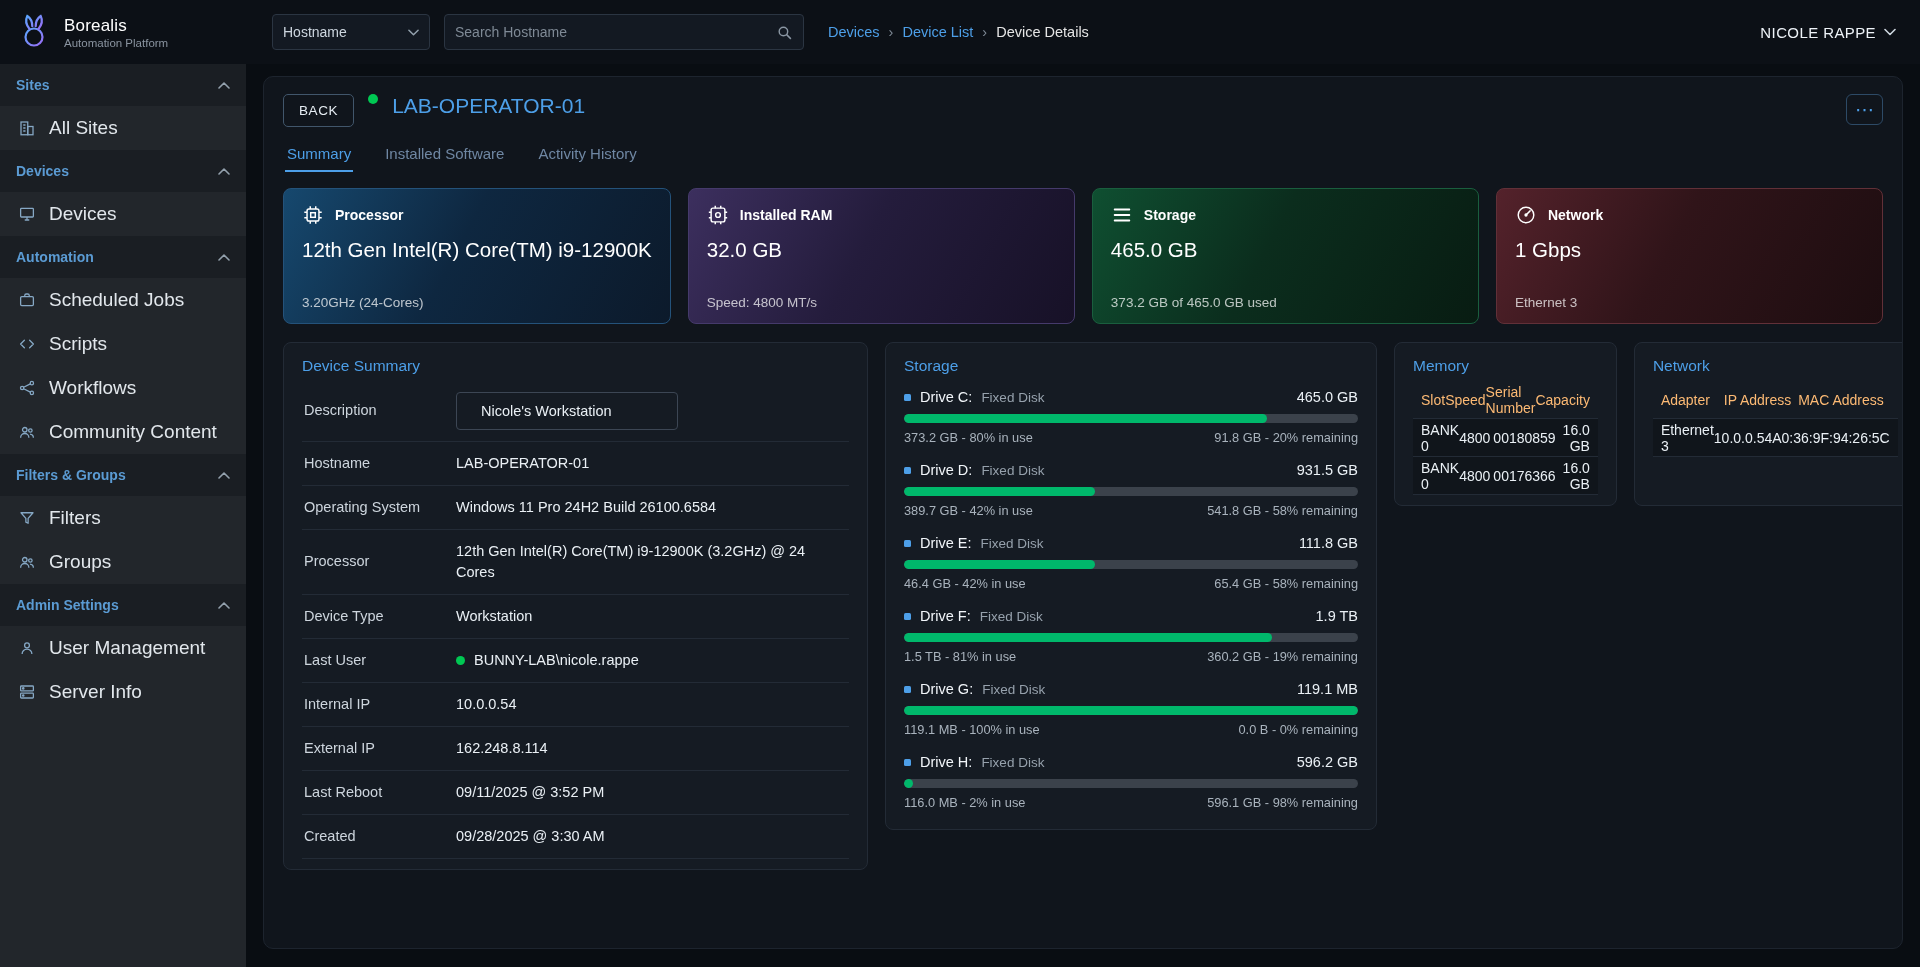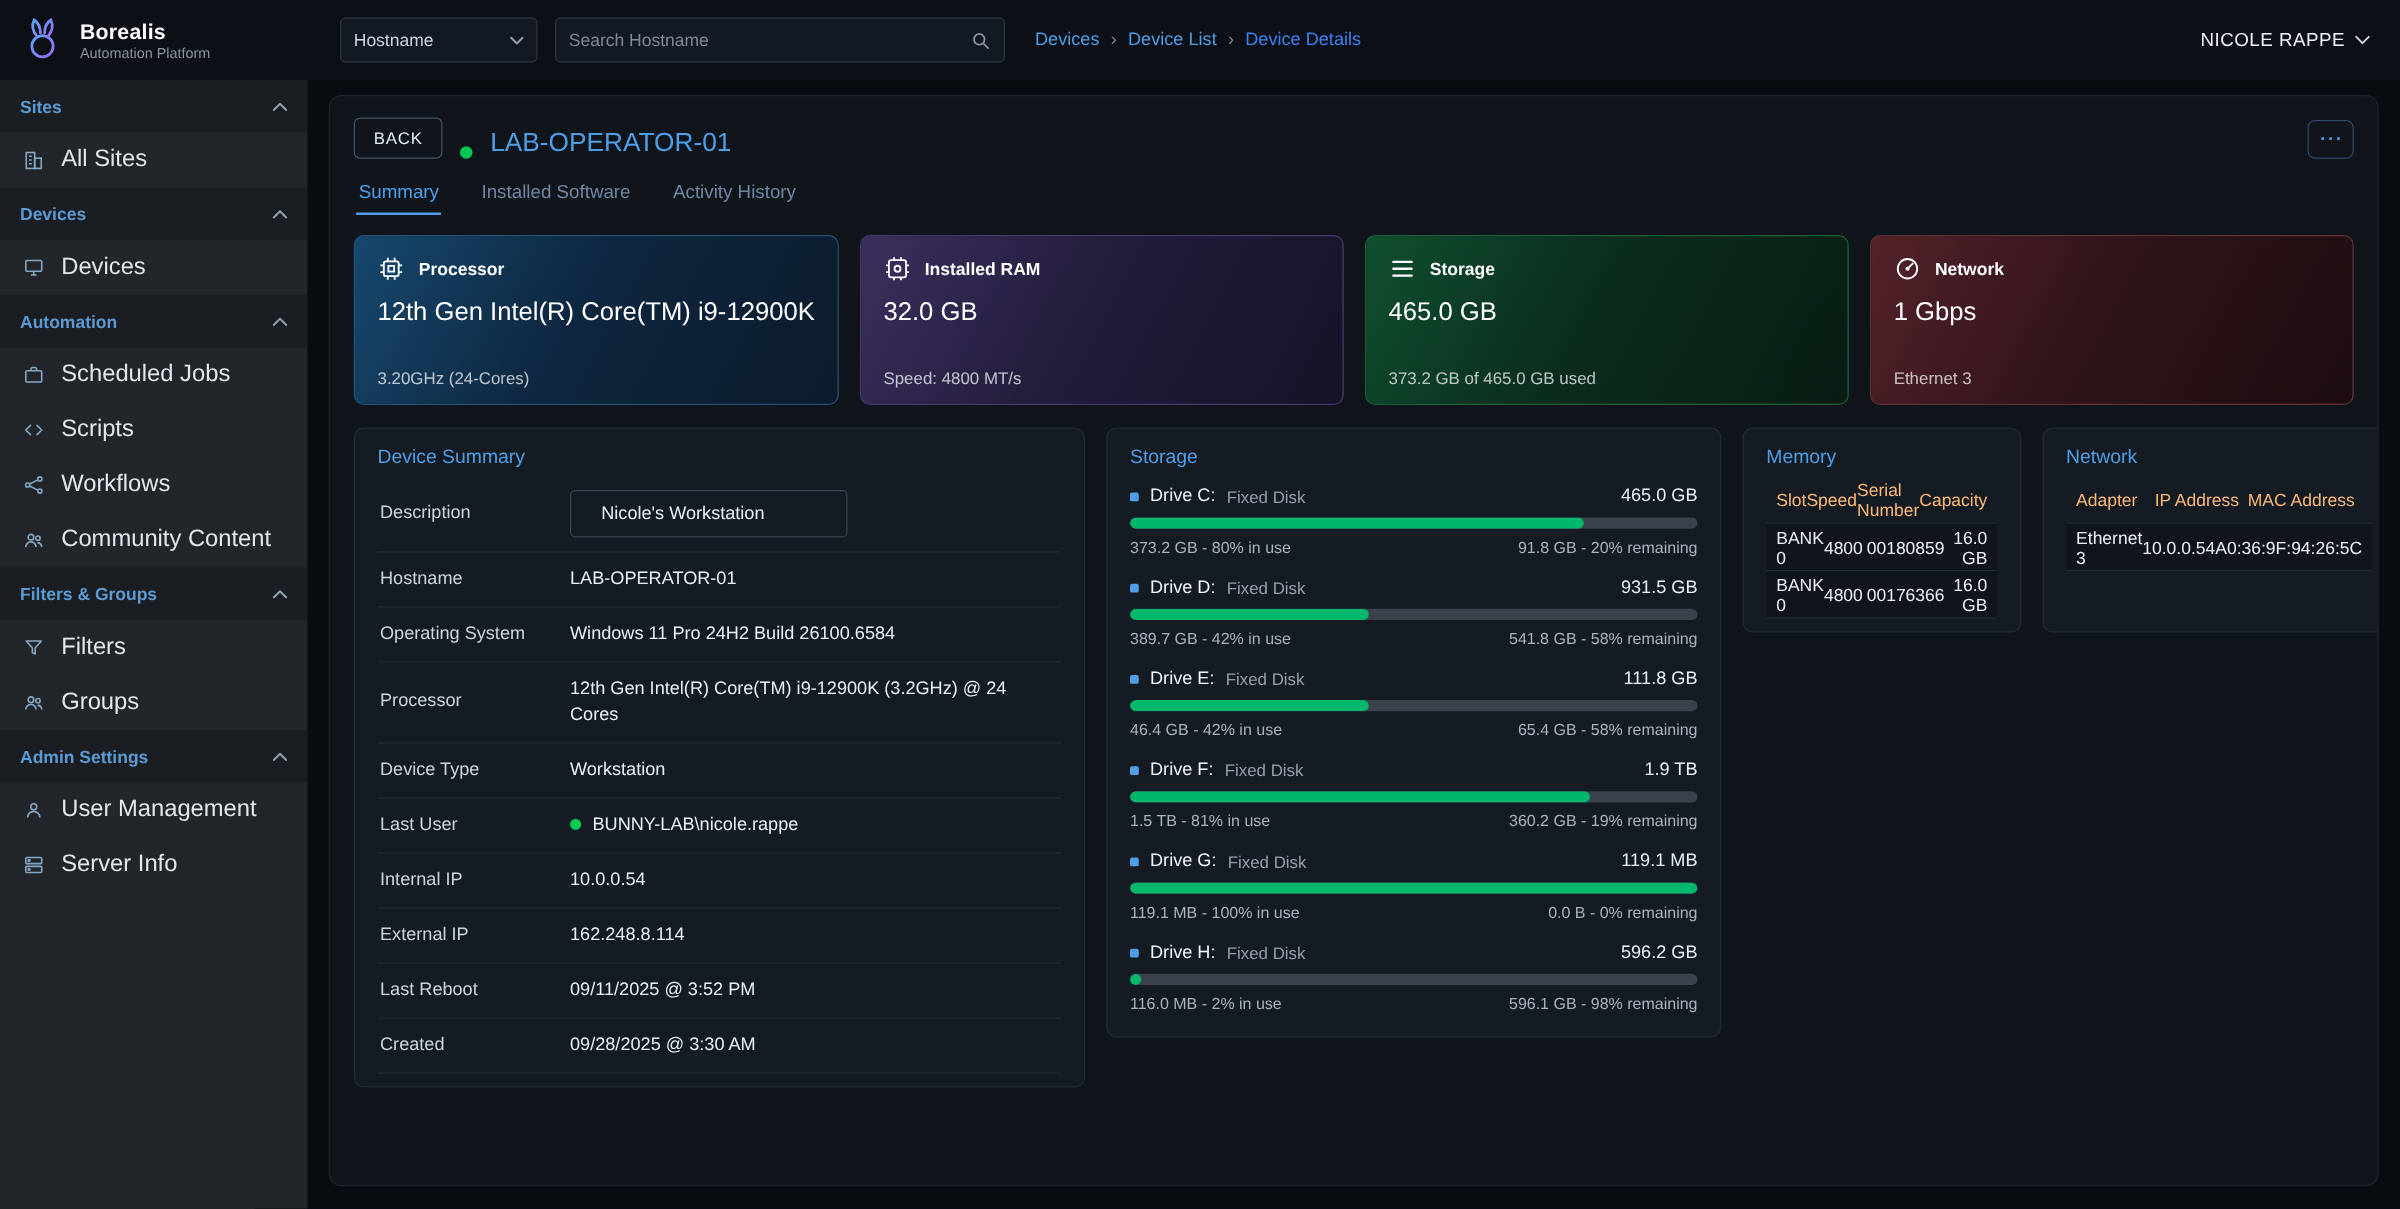--- a/index.html
+++ b/index.html
@@ -3,46 +3,46 @@
 <meta charset="utf-8">
 <style>
   *{box-sizing:border-box;margin:0;padding:0}
   html,body{width:1920px;height:967px;overflow:hidden;background:#090d12;
     font-family:"Liberation Sans",sans-serif;color:#e6edf3}
   svg{display:block}
 
   
   .topbar{height:64px;display:flex;align-items:center;background:#0c1016;padding:0 24px 0 14px;gap:14px}
   .brand{display:flex;align-items:center;gap:10px;width:244px;flex:0 0 auto}
-  .brand-name{font-size:17px;font-weight:700;color:#fff;letter-spacing:.2px}
+  .brand-name{font-size:17px;font-weight:400;color:#fff;letter-spacing:.2px}
   .brand-sub{font-size:11.5px;color:#8a94a0;margin-top:1px}
   .select{width:158px;height:36px;background:#131922;border:1px solid #2b3542;border-radius:4px;
     display:flex;align-items:center;justify-content:space-between;padding:0 10px;font-size:14px;color:#cdd6df;cursor:pointer}
   .search{width:360px;height:36px;background:#131922;border:1px solid #2b3542;border-radius:4px;
     display:flex;align-items:center;padding:0 10px;gap:8px}
   .search input{flex:1;background:transparent;border:none;outline:none;color:#dfe6ec;font-size:14px;font-family:inherit}
   .search input::placeholder{color:#7f8a96}
   .breadcrumb{display:flex;align-items:center;gap:9px;font-size:14.5px;margin-left:10px}
   .crumb-link{color:#4d9fe8;cursor:pointer}
   .crumb-sep{color:#7f8a96}
-  .crumb-current{color:#3b82f6}
+  .crumb-current{color:#e5e5e5}
   .user{margin-left:auto;display:flex;align-items:center;gap:8px;font-size:15px;font-weight:500;
     letter-spacing:.4px;color:#eef3f8;cursor:pointer}
 
   
   .layout{display:flex;height:903px}
   .sidebar{width:246px;background:#22262b;flex:0 0 auto;display:flex;flex-direction:column}
   .nav-section{height:42px;background:#1a1e23;display:flex;align-items:center;justify-content:space-between;
     padding:0 16px;color:#5b9bd3;font-size:14px;font-weight:700;cursor:pointer}
   .nav-item{height:44px;display:flex;align-items:center;gap:13px;padding:0 18px;font-size:19px;color:#e2e7ec;cursor:pointer}
   .main{flex:1;padding:12px 17px;overflow:hidden}
   .panel{background:#10151c;border:1px solid #1d242e;border-radius:10px;height:873px;padding:17px 19px;overflow:hidden}
 
   
-  .device-header{display:flex;align-items:flex-end;gap:14px;margin-bottom:8px}
+  .device-header{display:flex;align-items:flex-start;gap:14px;margin-bottom:8px}
   .back-btn{height:33px;padding:0 15px;border:1px solid #41566b;border-radius:5px;background:transparent;
     color:#e6edf3;font-size:13.5px;letter-spacing:.6px;font-family:inherit;cursor:pointer}
   .dot{width:10px;height:10px;border-radius:50%;background:#00c853;display:inline-block;flex:0 0 auto}
   .device-name{font-size:21px;color:#4d9fe8;font-weight:500}
   .menu-btn{margin-left:auto;width:37px;height:31px;border:1px solid #2d4a66;border-radius:6px;background:transparent;
     color:#4d9fe8;font-size:19px;line-height:1;display:flex;align-items:center;justify-content:center;cursor:pointer}
 
   
   .tabs{display:flex;gap:30px;margin:0 2px 16px}
   .tab{padding:10px 2px;font-size:15px;color:#6f87a3;cursor:pointer}

